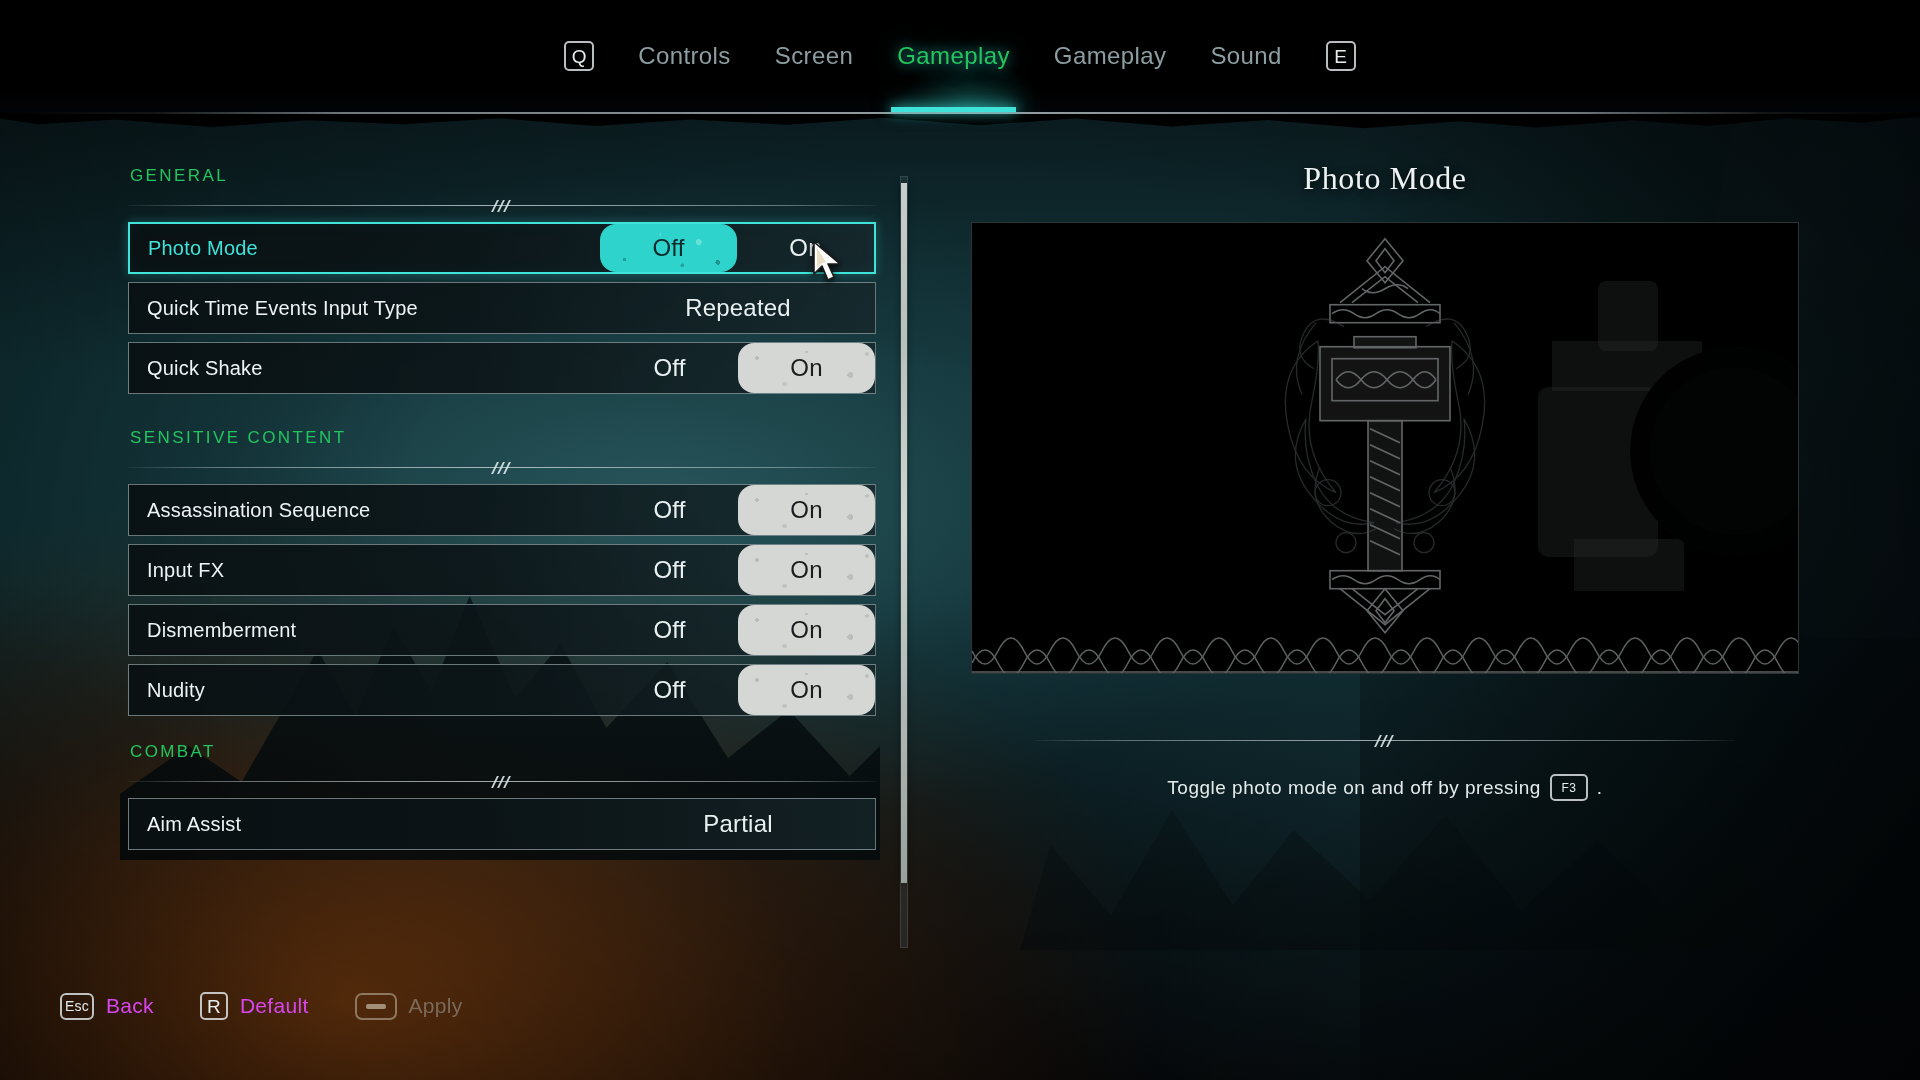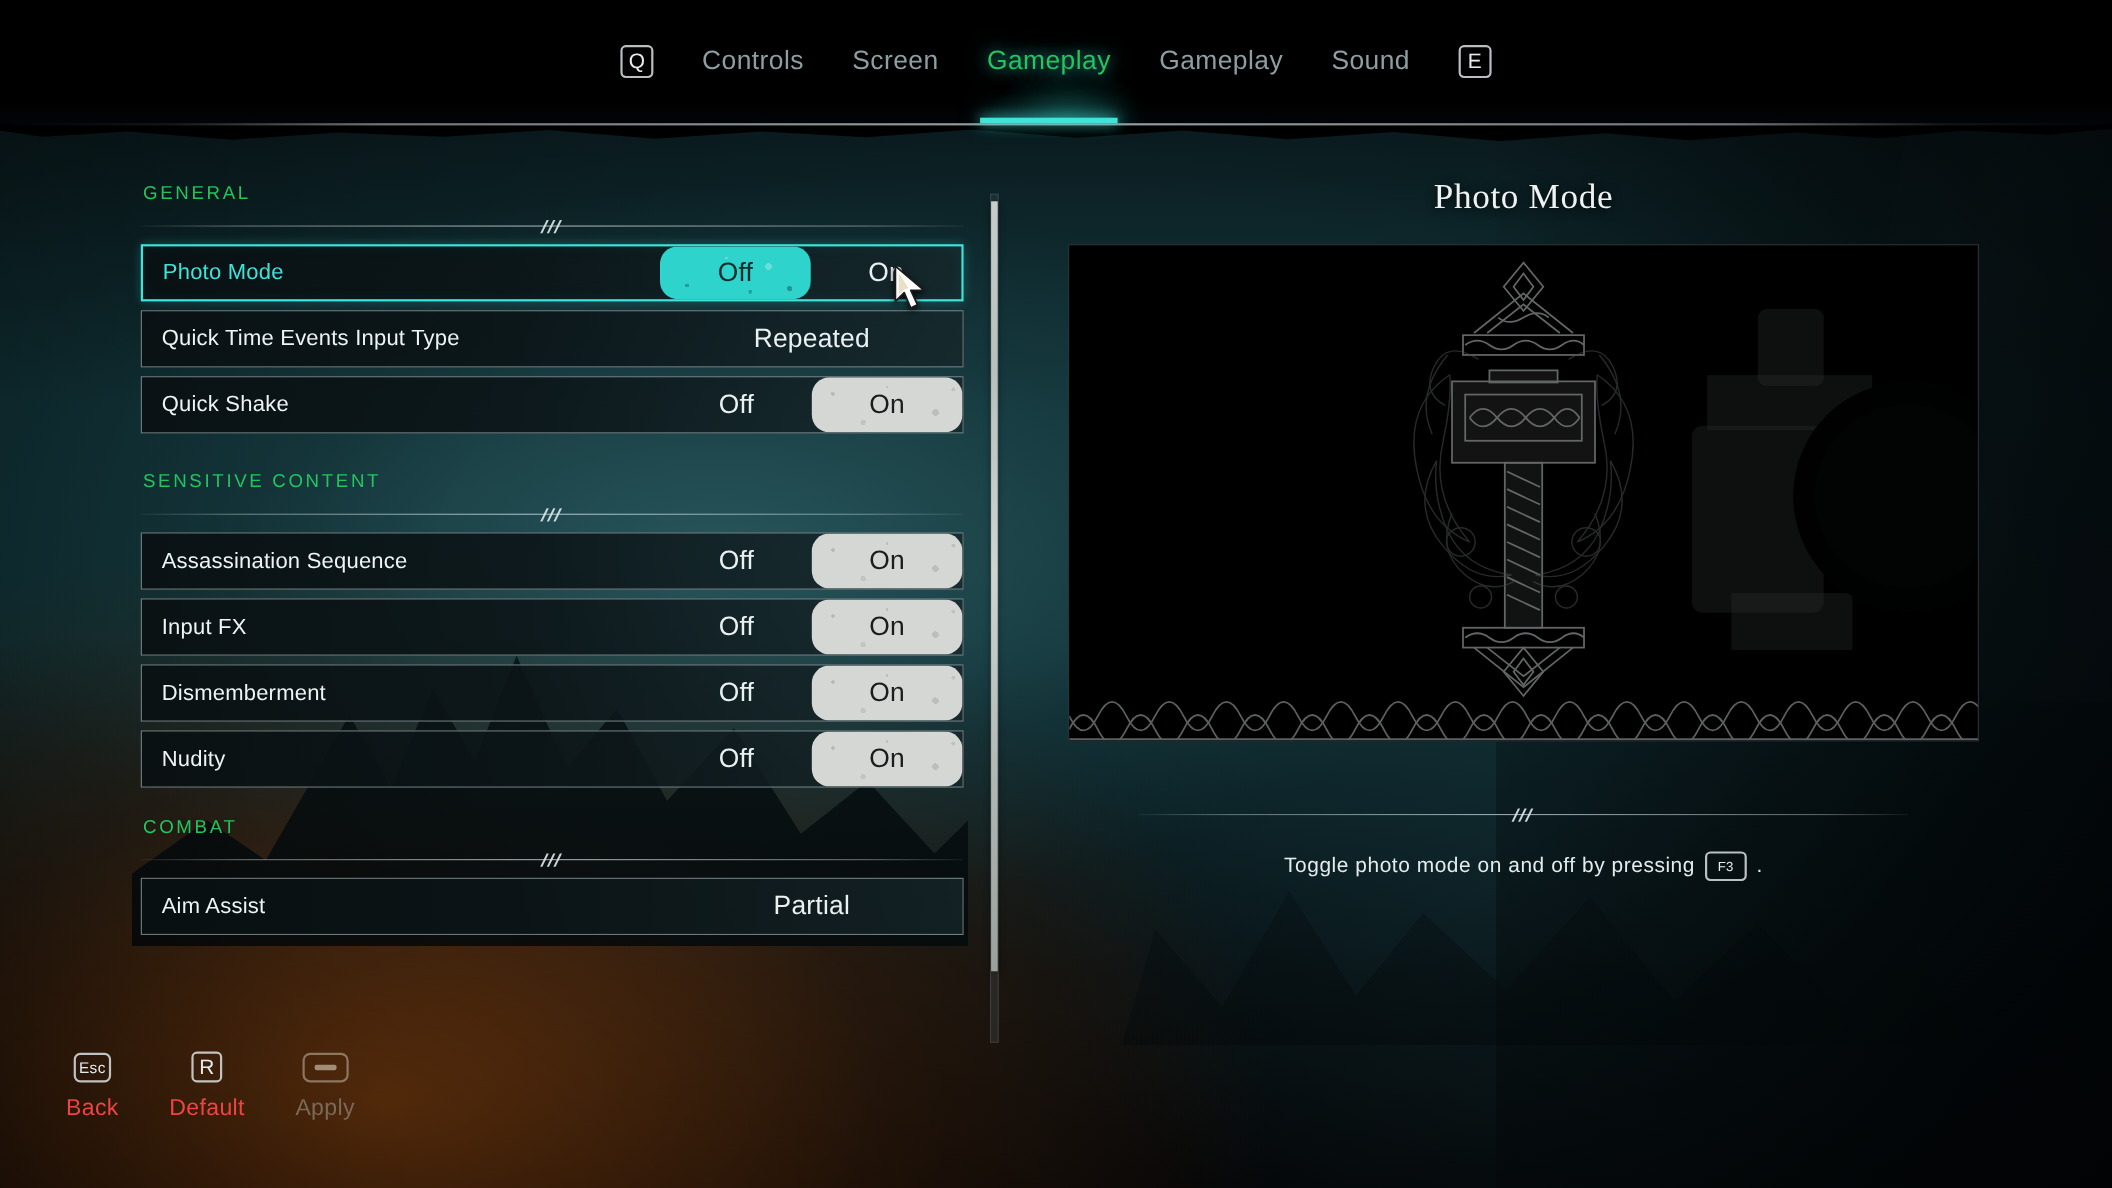--- a/index.html
+++ b/index.html
@@ -217,22 +217,22 @@
     font-size:19px; letter-spacing:0.5px;
     display:flex; align-items:center; justify-content:center; gap:9px;
   }
   .desc-key { width:38px; height:27px; font-size:12px; border-width:2px; border-radius:5px; }
 
   
   #bottombar {
     position:absolute; left:60px; bottom:60px;
     display:flex; align-items:center; gap:46px;
   }
-  .hint { display:flex; align-items:center; gap:12px; cursor:pointer;flex-direction:column; }
-  .hint-label { color:#ef4444; font-size:21px; letter-spacing:0.3px; }
+  .hint { display:flex; align-items:center; gap:12px; cursor:pointer; }
+  .hint-label { color:#d946ef; font-size:21px; letter-spacing:0.3px; }
   .hint.dim .hint-label { color:#7b6a5a; }
   .key-esc { width:34px; height:27px; font-size:14px; border-radius:6px; }
   .key-r   { width:28px; height:28px; font-size:19px; border-radius:5px; }
   .key-space {
     width:42px; height:27px; border-radius:7px; border:2px solid rgba(160,142,120,0.78);
     display:flex; align-items:center; justify-content:center;
   }
   .key-space i { display:block; width:20px; height:5px; background:rgba(178,160,138,0.85); border-radius:2px; }
 
   

